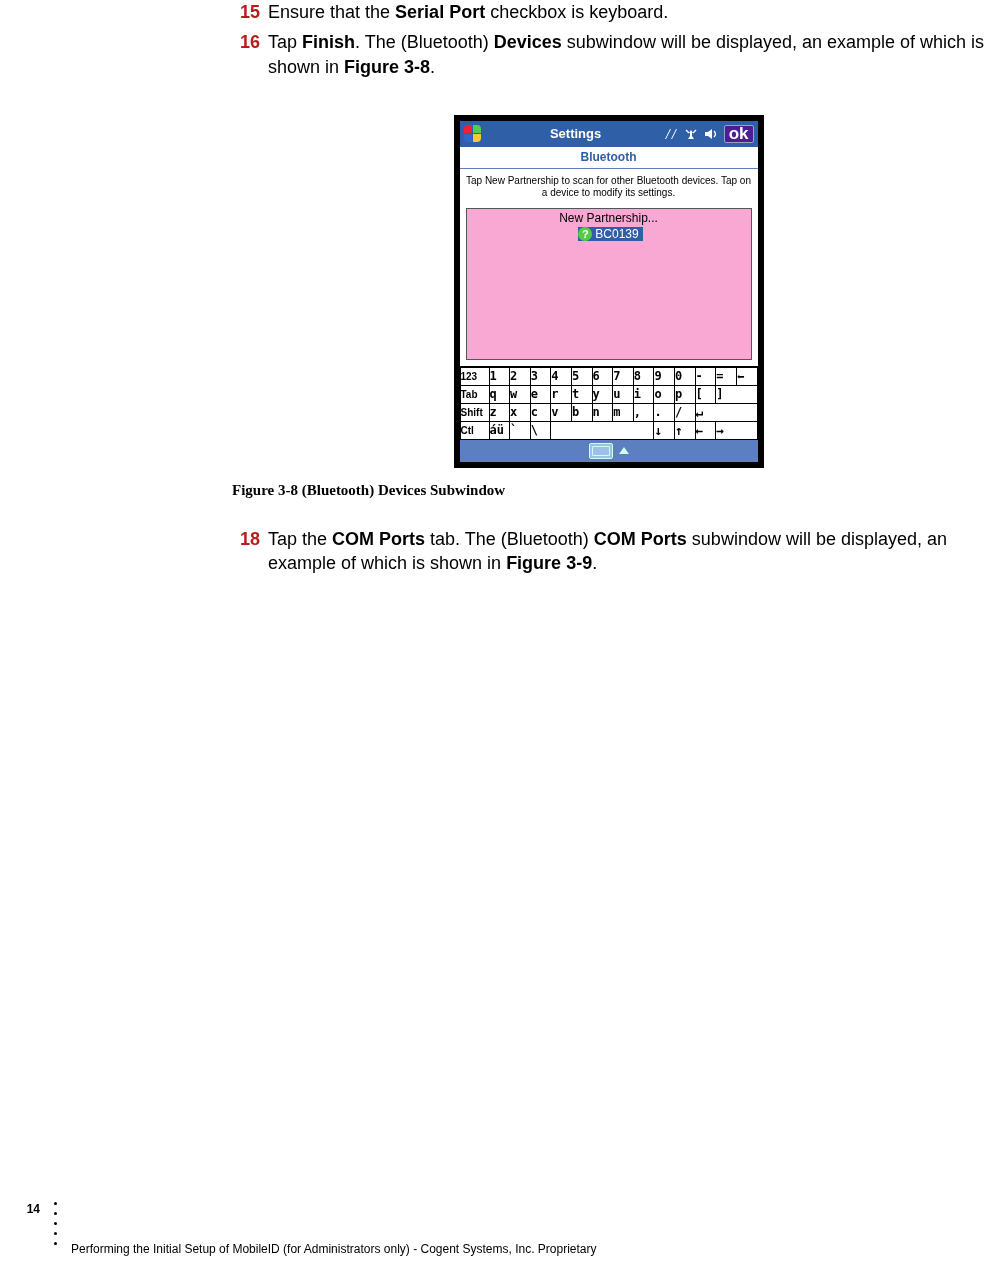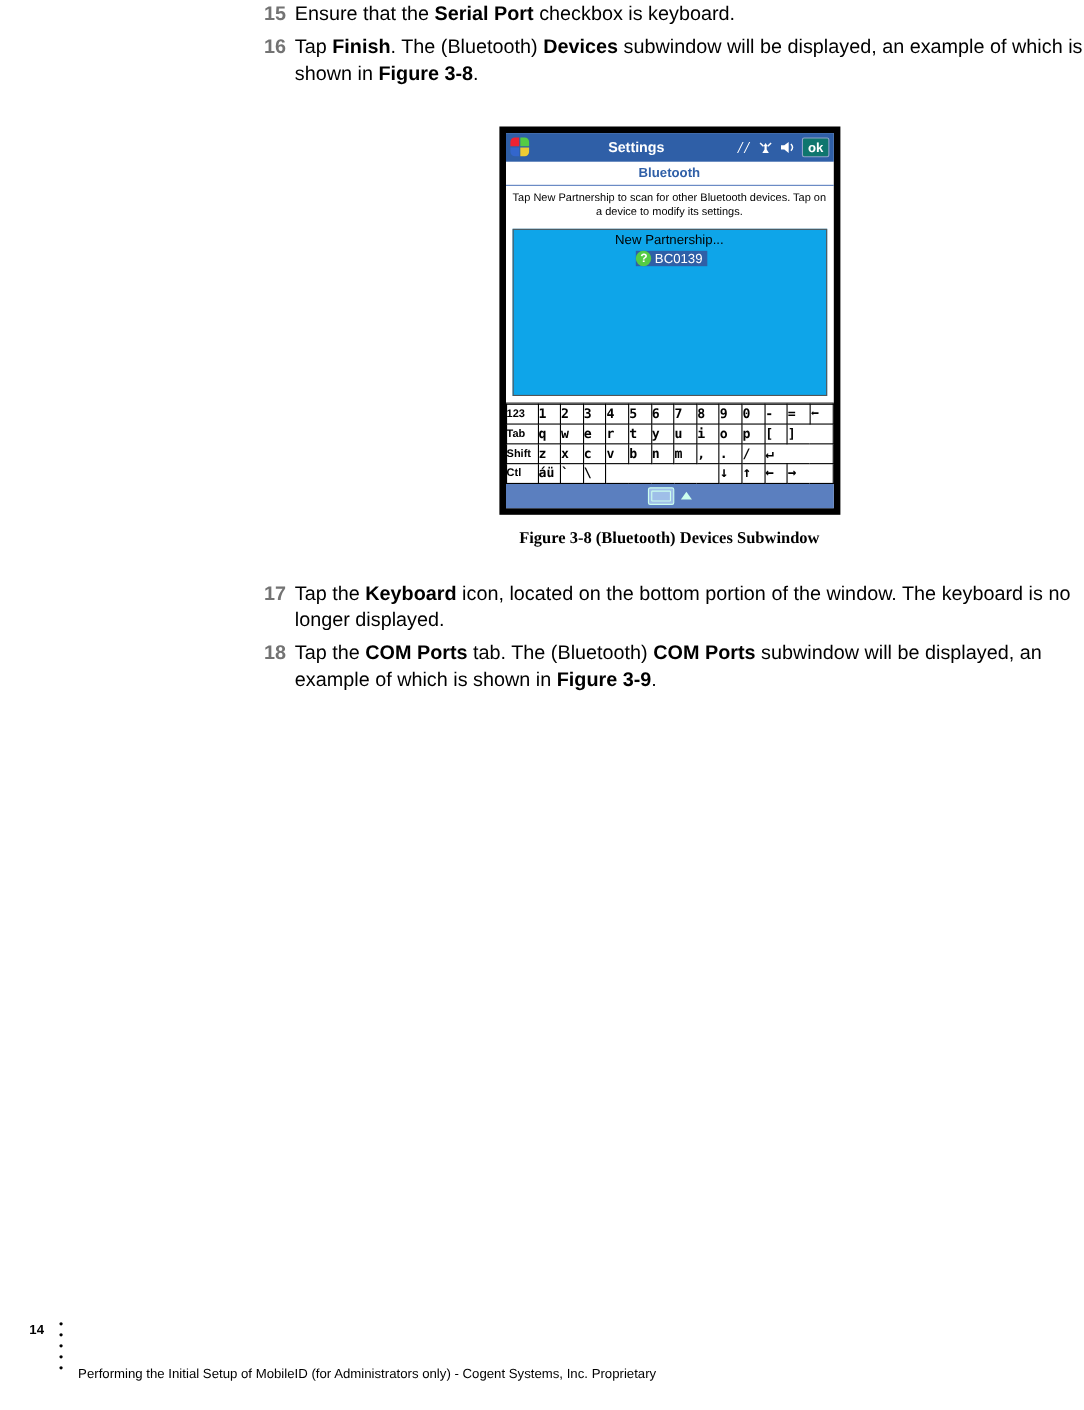--- a/index.html
+++ b/index.html
@@ -1,45 +1,45 @@
 <!DOCTYPE html>
 <html><head>
 <meta charset="utf-8">
 <style>
   html,body{margin:0;padding:0;background:#fff;color:#000;
     font-family:Verdana,Geneva,sans-serif;font-size:18px;}
   .page{width:985px;height:1282px;position:relative;box-sizing:border-box;}
   .content{position:absolute;left:232px;top:0;width:753px;}
   .step{display:flex;margin:0 0 6px 0;line-height:1.35;}
-  .step-num{color:#737373;font-weight:bold;width:28px;flex:0 0 28px;text-align:right;}
+  .step-num{color:#b91c1c;font-weight:bold;width:28px;flex:0 0 28px;text-align:right;}
   .step-body{margin-left:8px;}
   b{font-weight:bold;}
   .figwrap{width:100%;text-align:center;margin:36px 13px 10px 0;}
   .device{display:inline-block;border:6px solid #000;background:#fff;
     font-family:Tahoma,Verdana,sans-serif;font-size:12px;color:#000;
     width:298px;box-sizing:content-box;}
   .titlebar{background:#2f5fa7;color:#fff;height:26px;display:flex;
     align-items:center;padding:0 4px;font-size:13px;font-weight:bold;}
   .winlogo{width:18px;height:18px;margin-right:6px;position:relative;}
   .winlogo span{position:absolute;width:8px;height:8px;}
   .wl-r{background:#e23;top:0;left:0;border-top-left-radius:4px;}
   .wl-g{background:#5c4;top:0;left:9px;border-top-right-radius:4px;}
   .wl-b{background:#36c;top:9px;left:0;border-bottom-left-radius:4px;}
   .wl-y{background:#ec3;top:9px;left:9px;border-bottom-right-radius:4px;}
   .title-text{flex:1;}
   .status-icons{display:flex;gap:6px;align-items:center;}
   .status-icons svg{display:block;}
-  .okbtn{background:#0f766e;border:1px solid #8fa4c8;border-radius:2px;
-    height:16px;padding:0 4px;color:#fff;font-size:12px;font-weight:bold;
+  .okbtn{background:#4c1d95;border:1px solid #8fa4c8;border-radius:2px;
+    height:16px;padding:0 4px;color:#fff;font-size:17px;font-weight:bold;
     display:flex;align-items:center;text-align:right;}
   .subtitle{color:#2f5fa7;font-weight:bold;padding:3px 6px 4px 6px;
     border-bottom:1px solid #5b7fbf;}
   .hint{padding:6px 6px 8px 6px;font-size:10px;line-height:1.25;}
   .listbox{margin:0 6px 6px 6px;border:1px solid #555;height:150px;
-    background:#0ea5e9;font-size:12px;}
+    background:#f9a8d4;font-size:12px;}
   .listbox .np{padding:2px 4px;}
   .listbox .sel{background:#2f5fa7;color:#fff;display:inline-flex;
     align-items:center;margin:0 0 0 4px;padding:0 4px 0 0;}
   .devicon{width:14px;height:14px;border-radius:50%;background:#5c4;
     color:#fff;font-weight:bold;font-size:11px;display:inline-flex;
     align-items:center;justify-content:center;margin-right:3px;}
   .kbd{border-top:1px solid #000;}
   .kbd table{border-collapse:collapse;width:100%;table-layout:fixed;
     font-family:"Lucida Console",monospace;font-size:12px;font-weight:bold;}
   .kbd td{border:1px solid #000;text-align:left;height:17px;
@@ -48,21 +48,21 @@
   .kbd td.sym{font-size:13px;}
   .bottombar{background:#5b7fbf;height:22px;display:flex;
     justify-content:center;align-items:center;gap:6px;}
   .kbdicon{width:22px;height:14px;border:1px solid #cfe;border-radius:2px;
     background:#9fbfe8;position:relative;}
   .kbdicon::before{content:"";position:absolute;inset:2px;border:1px solid #cfe;
     border-radius:1px;}
   .tri{width:0;height:0;border-left:5px solid transparent;
     border-right:5px solid transparent;border-bottom:7px solid #cfe;}
   .figure-caption{font-family:"Times New Roman",serif;font-weight:bold;
-    font-size:15px;text-align:center;margin:14px 0 28px 0;}
+    font-size:15px;margin:14px 0 28px 0;}
   .footer{position:absolute;left:0;bottom:26px;width:985px;
     display:flex;font-family:Arial,Helvetica,sans-serif;
     font-size:12px;}
   .page-no{font-weight:bold;margin-left:18px;width:22px;text-align:right;}
   .dots{display:flex;flex-direction:column;gap:7px;margin:0 14px 0 14px;}
   .dots span{width:3px;height:3px;background:#000;border-radius:50%;}
   .foot-text{flex:1;margin-top:40px;}
 </style>
 </head>
 <body>
@@ -189,26 +189,20 @@
 
         <div class="bottombar">
           <div class="kbdicon"></div>
           <div class="tri"></div>
         </div>
       </div>
     </div>
 
     <div class="figure-caption">Figure 3-8 (Bluetooth) Devices Subwindow</div>
 
-    <div class="step">
-      <div class="step-num">17</div>
-      <div class="step-body">
-        <span>Tap the </span><b>Keyboard</b><span> icon, located on the bottom portion of the window. The keyboard is no longer displayed.</span>
-      </div>
-    </div>
 
     <div class="step">
       <div class="step-num">18</div>
       <div class="step-body">
         <span>Tap the </span><b>COM Ports</b><span> tab. The (Bluetooth) </span><b>COM Ports</b><span> subwindow will be displayed, an example of which is shown in </span><b>Figure 3-9</b><span>.</span>
       </div>
     </div>
 
   </div>
 

